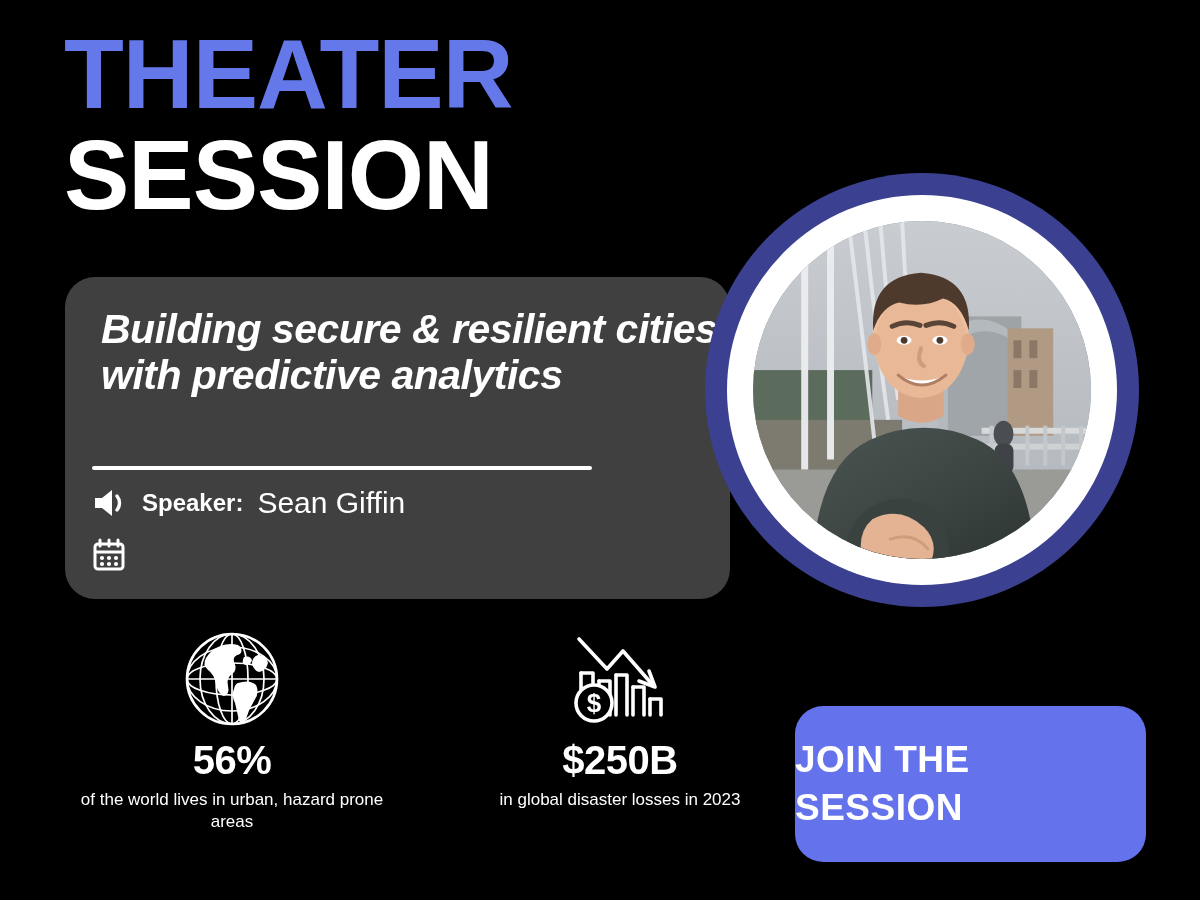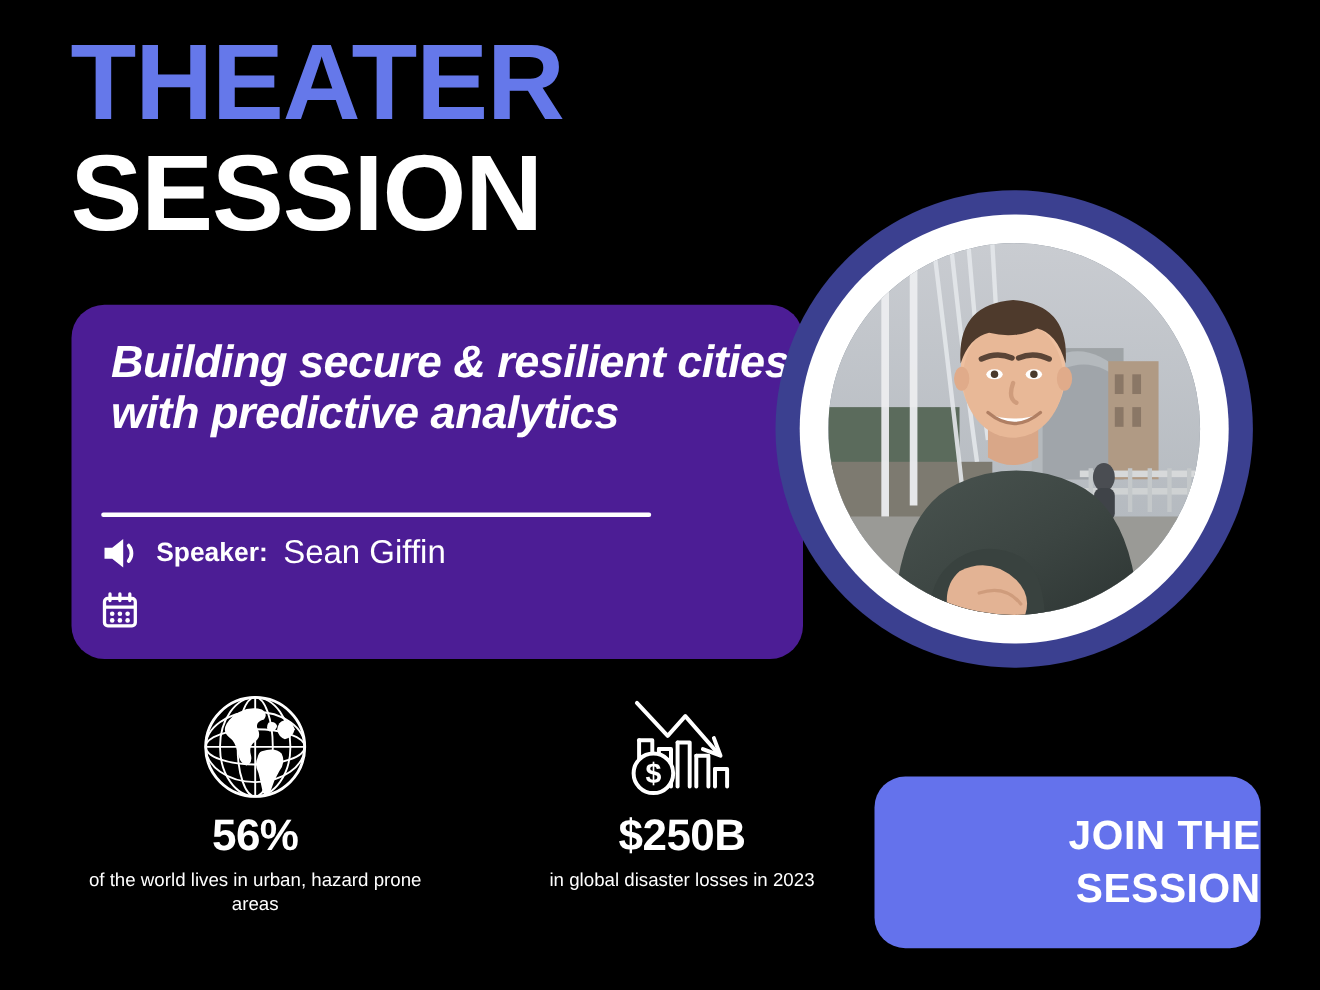--- a/index.html
+++ b/index.html
@@ -17,21 +17,21 @@
   }
   .heading-line2 {
     font-size:98px; font-weight:bold; letter-spacing:-1px;
     color:#FFFFFF; line-height:1.0; display:block; margin-top:4px;
   }
 
   
   .session-card {
     position:absolute; left:65px; top:277px;
     width:665px; height:322px;
-    background:#4c1d95; border-radius:30px;
+    background:#404040; border-radius:30px;
     padding:30px 36px 0 36px;
   }
   .session-title {
     font-size:41px; font-weight:bold; font-style:italic;
     color:#FFFFFF; line-height:1.12; letter-spacing:-0.5px;
     width:620px;
   }
   .card-divider {
     position:absolute; left:92px; top:466px; width:500px; height:4px;
     background:#FFFFFF; border-radius:2px;
@@ -78,21 +78,21 @@
   }
   .stat-desc {
     font-size:17px; font-weight:normal; line-height:1.28; margin-top:6px;
   }
 
   
   .cta-button {
     position:absolute; left:795px; top:706px;
     width:351px; height:156px;
     background:#6472EC; border-radius:28px;
-    display:flex; flex-direction:column; align-items:flex-end; justify-content:center;
+    display:flex; flex-direction:column; align-items:flex-start; justify-content:center;
     color:#FFFFFF; font-size:37px; font-weight:bold; line-height:1.3;
     letter-spacing:0.5px; cursor:pointer; border:none;
     font-family:"Liberation Sans", sans-serif;
   }
 </style>
 </head>
 <body>
 
 <div class="heading-block">
   <span class="heading-line1">THEATER</span>

